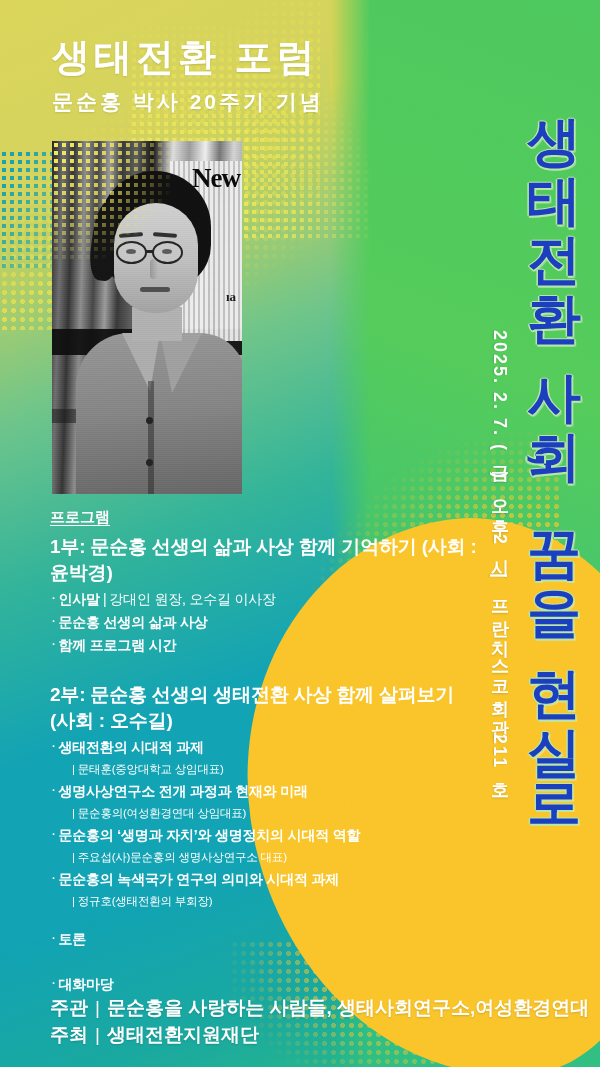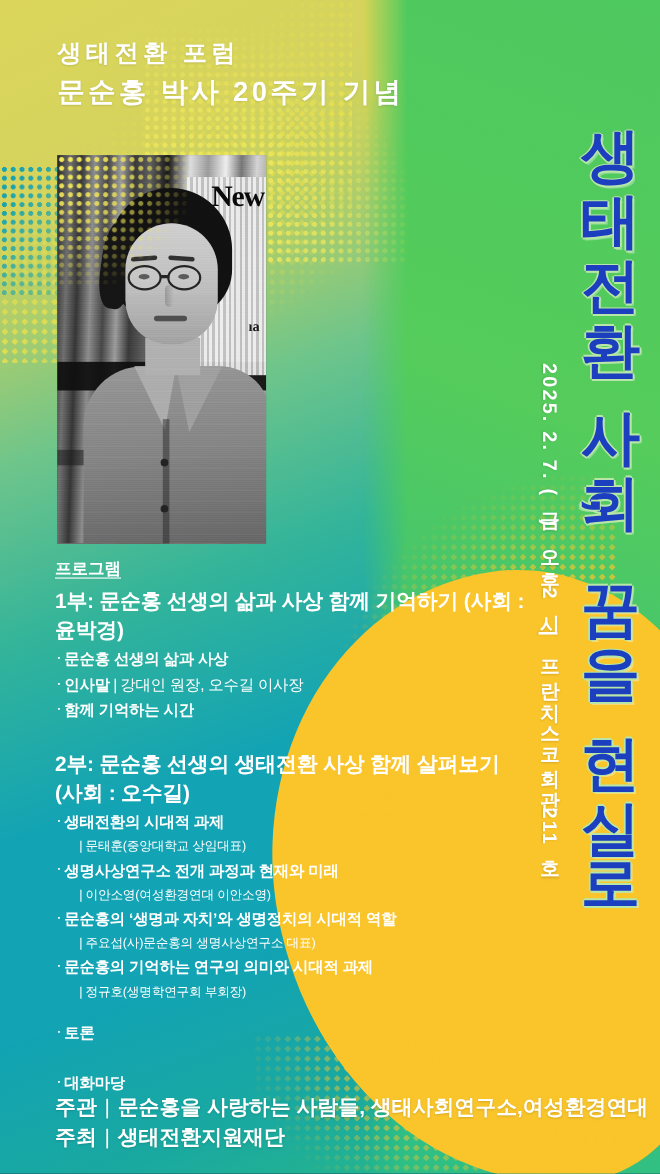--- a/index.html
+++ b/index.html
@@ -99,26 +99,26 @@
     background-size:8px 8px;
     -webkit-mask-image:linear-gradient(120deg, #000 10%, transparent 70%);
             mask-image:linear-gradient(120deg, #000 10%, transparent 70%);
   }
 
   
   .header {
     position:absolute; left:52px; top:34px; z-index:6;
   }
   .hdr-line1 {
-    color:#ffffff; font-size:22px; font-weight:bold;
+    color:#ffffff; font-size:38px; font-weight:bold;
     letter-spacing:4px; line-height:1.25;
     text-shadow:0 1px 2px rgba(0,0,0,.12);
   }
   .hdr-line2 {
-    color:#ffffff; font-size:25px; font-weight:bold;
+    color:#ffffff; font-size:21px; font-weight:bold;
     letter-spacing:3px; line-height:1.5; margin-top:4px;
     text-shadow:0 1px 2px rgba(0,0,0,.12);
   }
 
   
   .photo-wrap {
     position:absolute; left:52px; top:141px;
     width:190px; height:353px; z-index:5;
     overflow:hidden;
     background:#6d6d6d;
@@ -381,54 +381,54 @@
   <div class="vtitle">생태전환 사회, 꿈을 현실로</div>
   <div class="vdate">2025. 2. 7. (금) 오후 2시 | 프란치스코회관 211호</div>
 
   <div class="program">
 
     <div class="prog-title">프로그램</div>
 
     <div class="part-head">1부: 문순홍 선생의 삶과 사상 함께 기억하기 (사회 : 윤박경)</div>
 
     <div class="bullet">
+      <span class="dot">·</span><span>인사말</span><span class="sep">|</span><span class="reg">강대인 원장, 오수길 이사장</span>
+    </div>
+
+    <div class="bullet">
       <span class="dot">·</span><span>문순홍 선생의 삶과 사상</span>
     </div>
 
     <div class="bullet">
-      <span class="dot">·</span><span>인사말</span><span class="sep">|</span><span class="reg">강대인 원장, 오수길 이사장</span>
-    </div>
-
-    <div class="bullet">
-      <span class="dot">·</span><span>함께 기억하는 시간</span>
+      <span class="dot">·</span><span>함께 프로그램 시간</span>
     </div>
 
     <div class="gap-lg"></div>
 
     <div class="part-head">2부: 문순홍 선생의 생태전환 사상 함께 살펴보기 (사회 : 오수길)</div>
 
     <div class="bullet">
       <span class="dot">·</span><span>생태전환의 시대적 과제</span>
     </div>
     <div class="speaker">| 문태훈(중앙대학교 상임대표)</div>
 
     <div class="bullet">
       <span class="dot">·</span><span>생명사상연구소 전개 과정과 현재와 미래</span>
     </div>
-    <div class="speaker">| 이안소영(여성환경연대 이안소영)</div>
+    <div class="speaker">| 문순홍의(여성환경연대 상임대표)</div>
 
     <div class="bullet">
       <span class="dot">·</span><span>문순홍의 ‘생명과 자치’와 생명정치의 시대적 역할</span>
     </div>
     <div class="speaker">| 주요섭(사)문순홍의 생명사상연구소 대표)</div>
 
     <div class="bullet">
-      <span class="dot">·</span><span>문순홍의 기억하는 연구의 의미와 시대적 과제</span>
-    </div>
-    <div class="speaker">| 정규호(생명학연구회 부회장)</div>
+      <span class="dot">·</span><span>문순홍의 녹색국가 연구의 의미와 시대적 과제</span>
+    </div>
+    <div class="speaker">| 정규호(생태전환의 부회장)</div>
 
     <div class="gap-md"></div>
 
     <div class="bullet">
       <span class="dot">·</span><span>토론</span>
     </div>
 
     <div class="gap-lg"></div>
 
 

